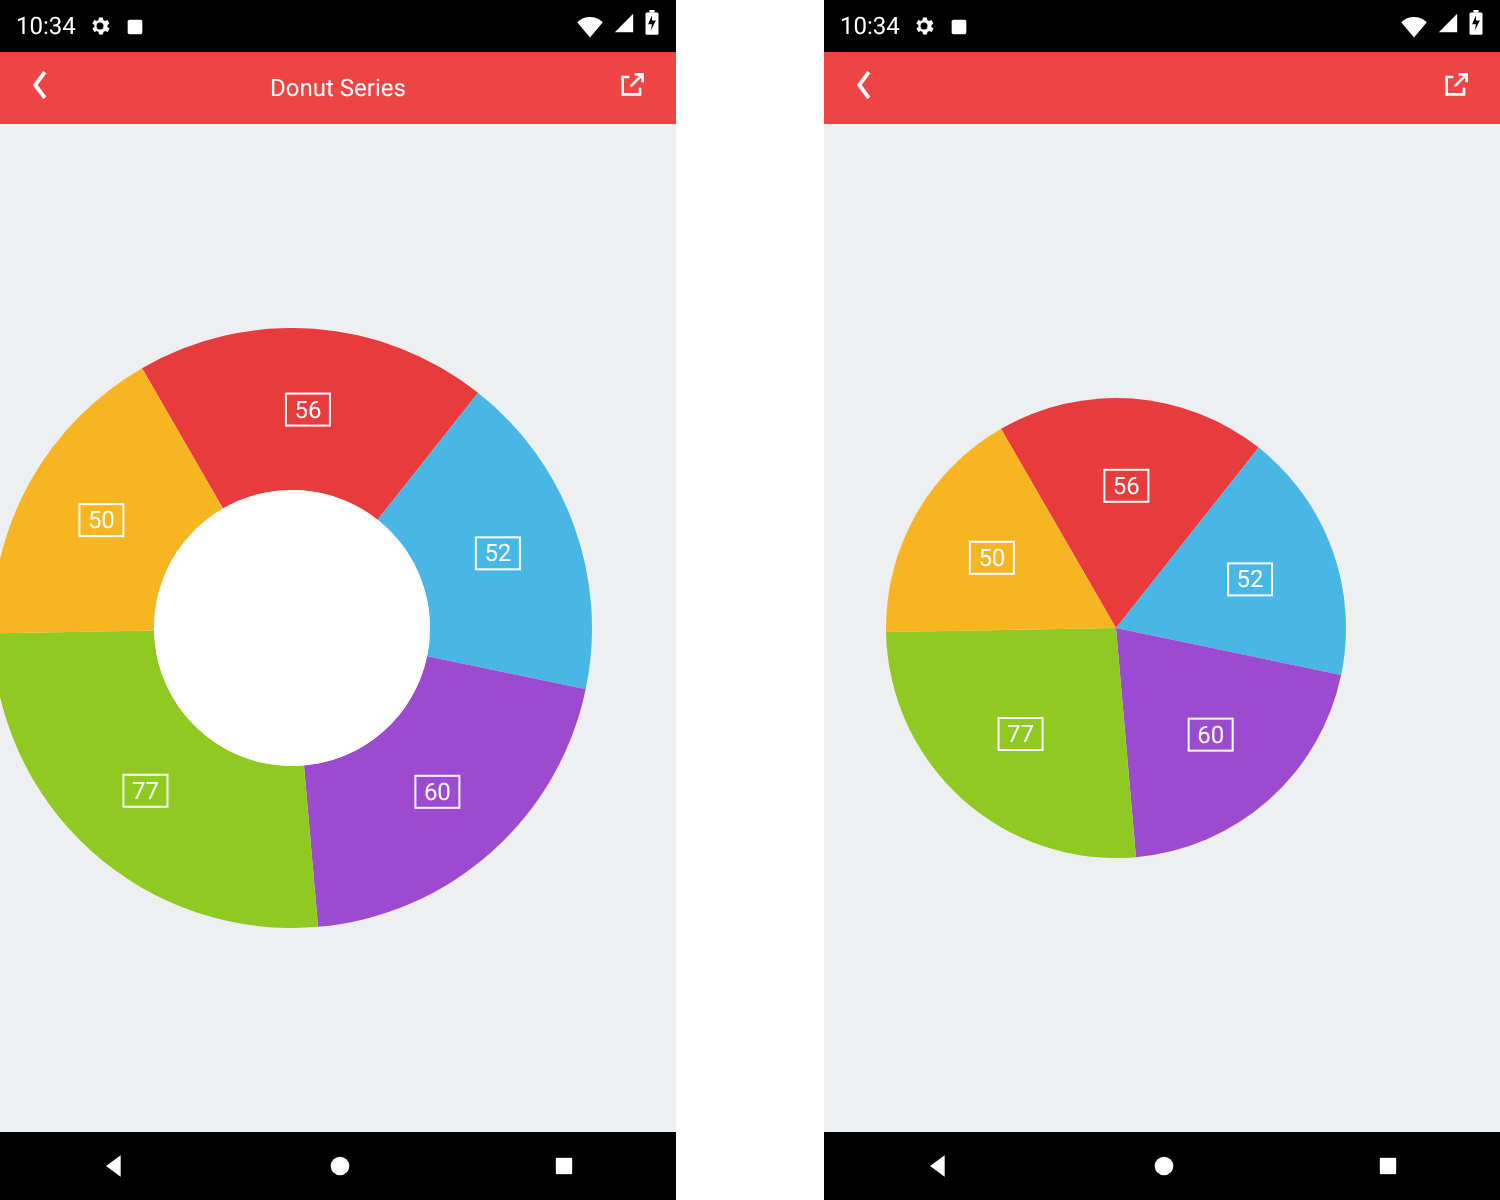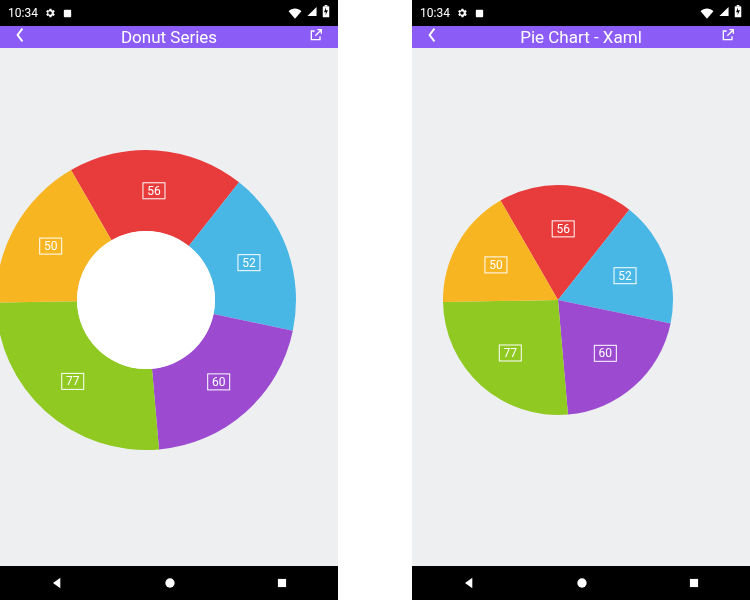--- a/index.html
+++ b/index.html
@@ -46,28 +46,28 @@
     align-items: center;
     gap: 4px;
   }
   .sb-gear, .sb-card, .sb-wifi, .sb-cell, .sb-batt {
     display: inline-block;
   }
   .sb-gear svg, .sb-card svg, .sb-wifi svg { display:block; }
 
   
   .appbar {
-    height: 22px;
-    background: #8b5cf6;
+    height: 36px;
+    background: #ef4444;
     color: #fff;
     display: flex;
     align-items: center;
     justify-content: center;
     position: relative;
-    font-size: 17px;
+    font-size: 12px;
   }
   .appbar .back {
     position: absolute;
     left: 10px;
     top: 50%;
     transform: translateY(-50%);
     padding: 4px;
   }
   .appbar .openext {
     position: absolute;
@@ -260,21 +260,20 @@
         </span>
       </div>
     </div>
 
     <div class="appbar">
       <span class="back">
         <svg width="12" height="16" viewBox="0 0 12 20">
             <path fill="none" stroke="#fff" stroke-width="2.4" d="M9 2 3 10l6 8"></path>
           </svg>
       </span>
-      <span>Pie Chart - Xaml</span>
       <span class="openext">
         <svg width="16" height="16" viewBox="0 0 24 24">
             <path fill="none" stroke="#fff" stroke-width="2" d="M18 14v5H5V6h5M14 4h6v6M20 4l-9 9"></path>
           </svg>
       </span>
     </div>
 
     <div class="chartwrap">
       <svg class="chart" id="chart-right" width="260" height="320" viewBox="0 0 260 320">
           <path d="M 130 160 L 72.50000000000003 60.40707856478954 A 115 115 0 0 1 201.33597619509834 69.79923226328746 Z" fill="#e83b3b"></path>

